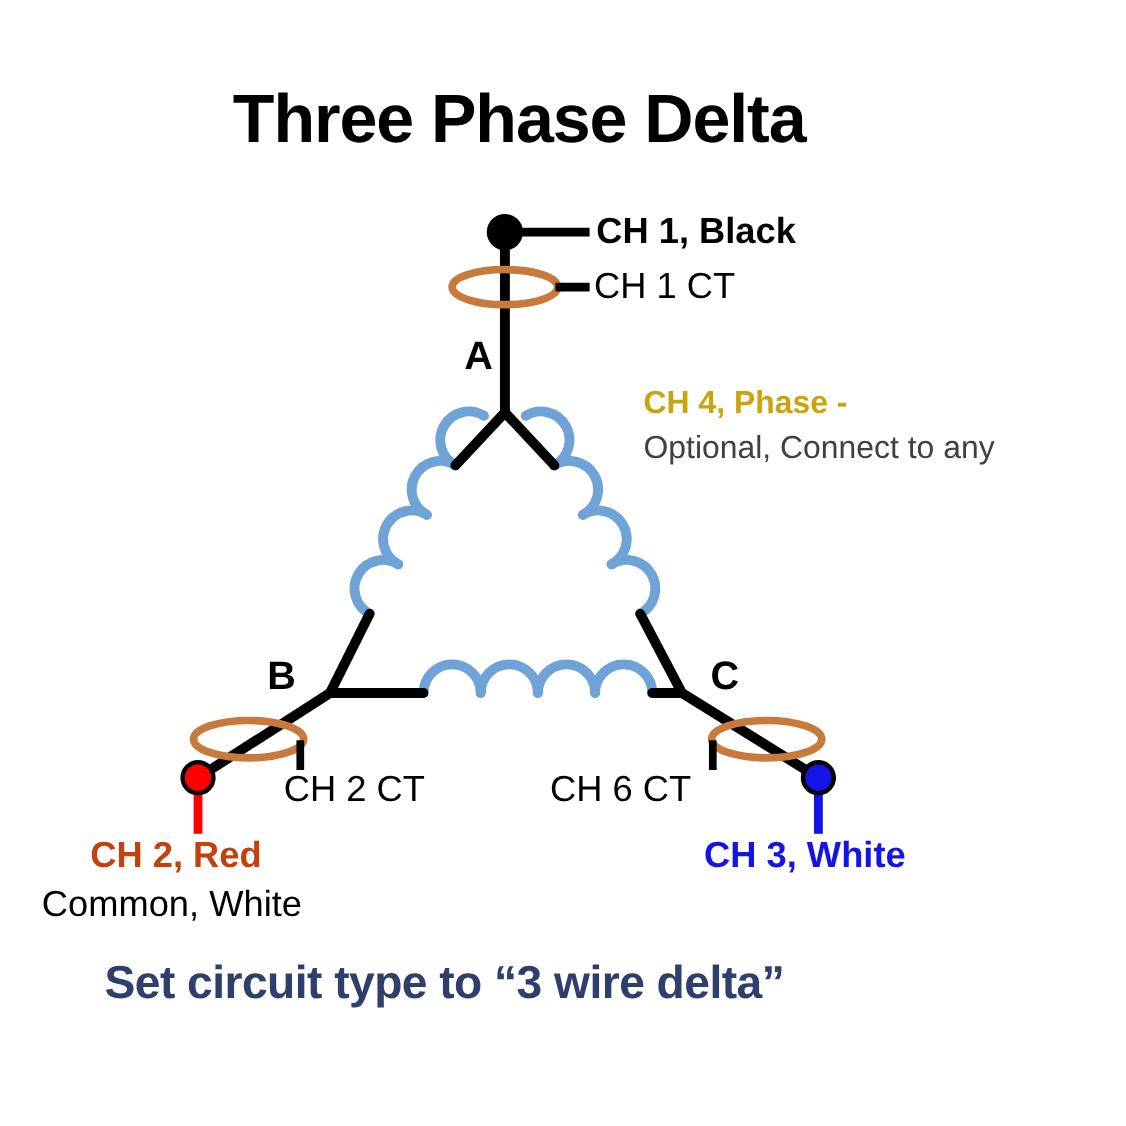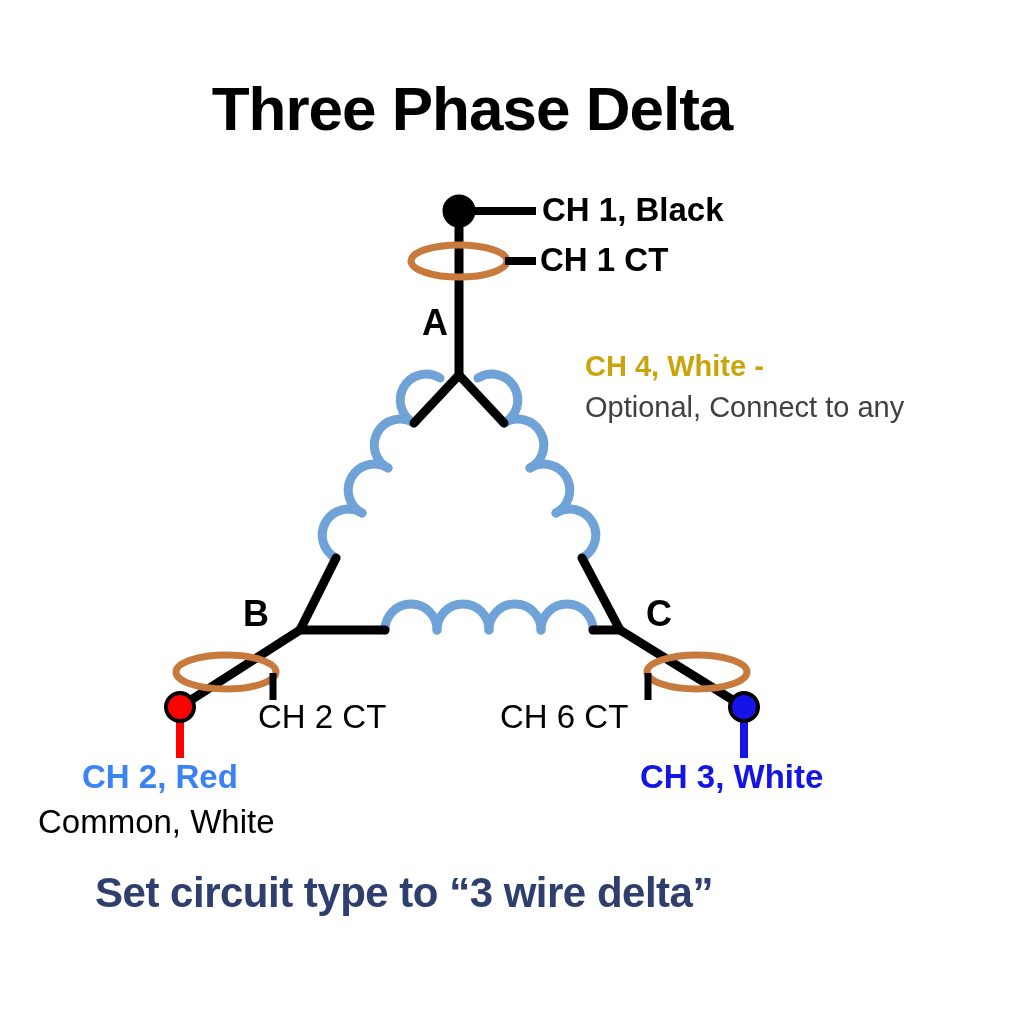--- a/index.html
+++ b/index.html
@@ -68,33 +68,33 @@
   #letter-b { left: 243px; top: 596px; }
   #letter-c { left: 646px; top: 596px; }
 
   
   #ch1-label {
     left: 542px; top: 193px;
     font-size: 33px; font-weight: bold; color: #000000;
   }
   #ch1ct-label {
     left: 540px; top: 243px;
-    font-size: 33px; font-weight: bold; color: #000000;
+    font-size: 33px; font-weight: normal; color: #000000;
   }
   #ch2ct-label {
     left: 258px; top: 700px;
     font-size: 33px; font-weight: normal; color: #000000;
   }
   #ch3ct-label {
     left: 500px; top: 700px;
     font-size: 33px; font-weight: normal; color: #000000;
   }
   #ch2-label {
     left: 82px; top: 760px;
-    font-size: 33px; font-weight: bold; color: #3b82f6;
+    font-size: 33px; font-weight: bold; color: #c2410c;
   }
   #common-label {
     left: 38px; top: 805px;
     font-size: 33px; font-weight: normal; color: #000000; text-align: right;
   }
   #ch3-label {
     left: 640px; top: 760px;
     font-size: 33px; font-weight: bold; color: #1414E6;
   }
   #ch4-line1 {
@@ -182,18 +182,18 @@
   <div class="lbl" id="ch1-label">CH 1, Black</div>
   <div class="lbl" id="ch1ct-label">CH 1 CT</div>
 
   <div class="lbl" id="ch2ct-label">CH 2 CT</div>
   <div class="lbl" id="ch3ct-label">CH 6 CT</div>
 
   <div class="lbl" id="ch2-label">CH 2, Red</div>
   <div class="lbl" id="common-label">Common, White</div>
   <div class="lbl" id="ch3-label">CH 3, White</div>
 
-  <div class="lbl" id="ch4-line1">CH 4, White -</div>
+  <div class="lbl" id="ch4-line1">CH 4, Phase -</div>
   <div class="lbl" id="ch4-line2">Optional, Connect to any</div>
 
   <div class="lbl" id="caption">Set circuit type to “3 wire delta”</div>
 
 </div>
 
 </body></html>

